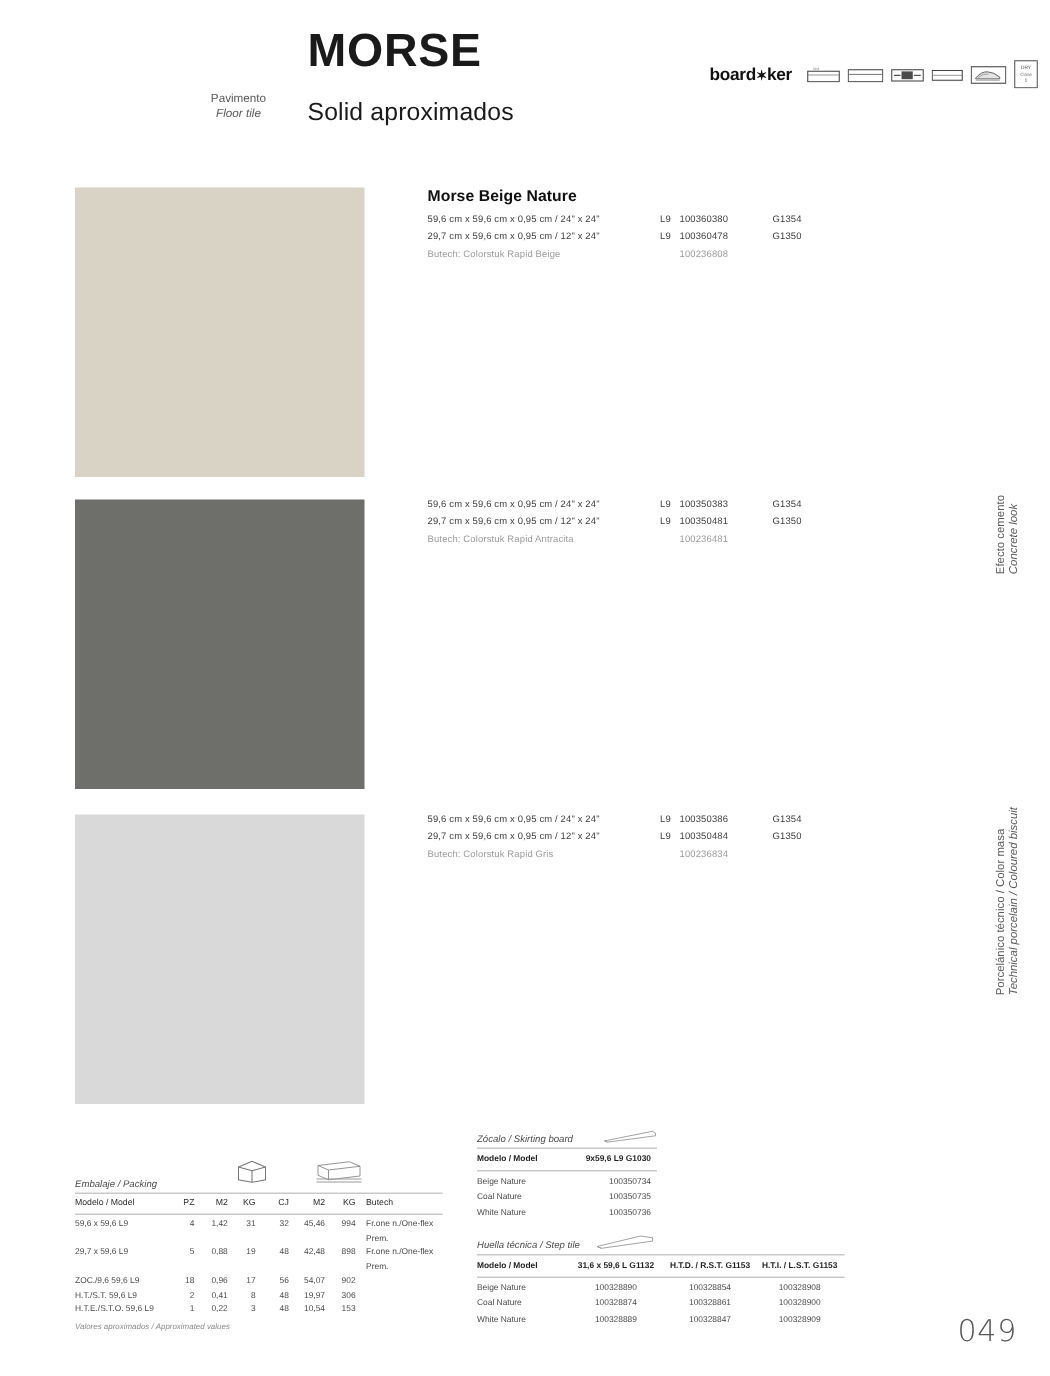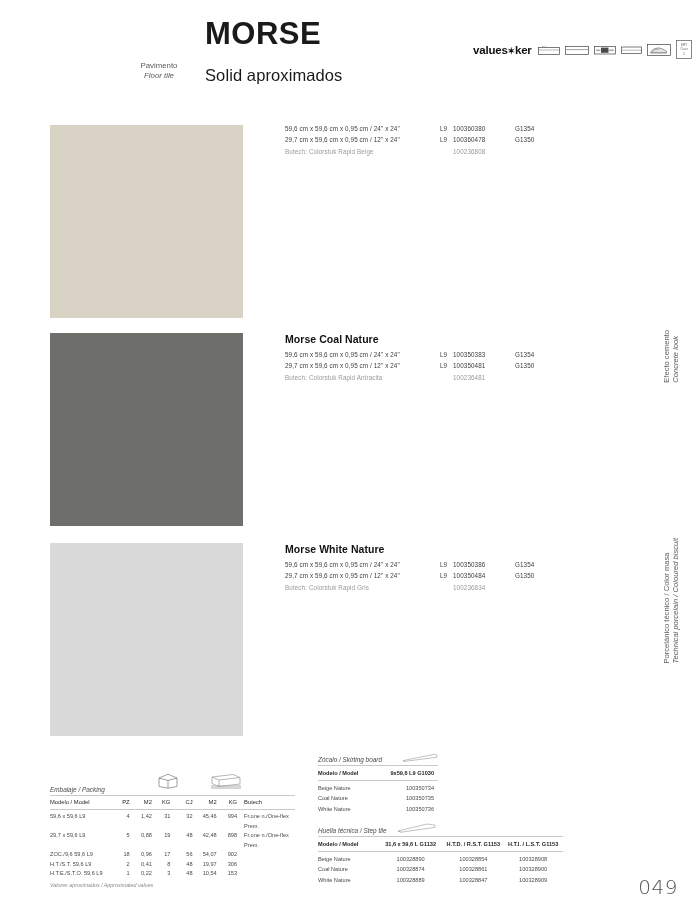--- a/index.html
+++ b/index.html
@@ -124,21 +124,21 @@
 
   <div class="header">
     <div class="type-block">
       <span class="type-es">Pavimento</span>
       <span class="type-en">Floor tile</span>
     </div>
     <div class="brand-title">MORSE</div>
     <div class="collection-line">Solid aproximados</div>
 
     <div class="solidker-logo">
-      <span>values</span><span class="dot">✶</span><span>ker</span>
+      <span>board</span><span class="dot">✶</span><span>ker</span>
     </div>
 
     <div class="icon-row">
 
       <svg class="tech-icon" width="22" height="11" viewBox="0 0 22 11">
         <rect x="0.5" y="3.5" width="21" height="7" fill="#fff" stroke="#444" stroke-width="0.7"></rect>
         <line x1="0.5" y1="6" x2="21.5" y2="6" stroke="#777" stroke-width="0.5"></line>
         <text x="4" y="2.6" font-size="2.2" fill="#777" font-family="Liberation Sans, sans-serif">59,6</text>
       </svg>
 
@@ -173,20 +173,21 @@
         <text x="8" y="14.6" font-size="3.4" fill="#555" text-anchor="middle" font-family="Liberation Sans, sans-serif">1</text>
       </svg>
     </div>
   </div>
 
   <div class="product" style="top:125px;">
     <div class="swatch" style="top:0;">
       <div class="swatch-inner" id="sw0" style="background: rgb(216, 211, 196);"></div>
     </div>
     <div class="pinfo">
+      <div class="pname">Morse Beige Nature</div>
       <div class="prow">
         <span class="dims">59,6 cm x 59,6 cm x 0,95 cm / 24" x 24"</span>
         <span class="cal">L9</span>
         <span class="code">100360380</span>
         <span class="grade">G1354</span>
       </div>
       <div class="prow">
         <span class="dims">29,7 cm x 59,6 cm x 0,95 cm / 12" x 24"</span>
         <span class="cal">L9</span>
         <span class="code">100360478</span>
@@ -198,21 +199,20 @@
         <span class="code">100236808</span>
       </div>
     </div>
   </div>
 
   <div class="product" style="top:333px;">
     <div class="swatch" style="top:0;">
       <div class="swatch-inner" id="sw1" style="background: rgb(110, 110, 106);"></div>
     </div>
     <div class="pinfo">
-      <div class="pname">Morse Coal Nature</div>
       <div class="prow">
         <span class="dims">59,6 cm x 59,6 cm x 0,95 cm / 24" x 24"</span>
         <span class="cal">L9</span>
         <span class="code">100350383</span>
         <span class="grade">G1354</span>
       </div>
       <div class="prow">
         <span class="dims">29,7 cm x 59,6 cm x 0,95 cm / 12" x 24"</span>
         <span class="cal">L9</span>
         <span class="code">100350481</span>
@@ -224,21 +224,20 @@
         <span class="code">100236481</span>
       </div>
     </div>
   </div>
 
   <div class="product" style="top:543px;">
     <div class="swatch" style="top:0;">
       <div class="swatch-inner" id="sw2" style="background: rgb(217, 217, 217);"></div>
     </div>
     <div class="pinfo">
-      <div class="pname">Morse White Nature</div>
       <div class="prow">
         <span class="dims">59,6 cm x 59,6 cm x 0,95 cm / 24" x 24"</span>
         <span class="cal">L9</span>
         <span class="code">100350386</span>
         <span class="grade">G1354</span>
       </div>
       <div class="prow">
         <span class="dims">29,7 cm x 59,6 cm x 0,95 cm / 12" x 24"</span>
         <span class="cal">L9</span>
         <span class="code">100350484</span>

